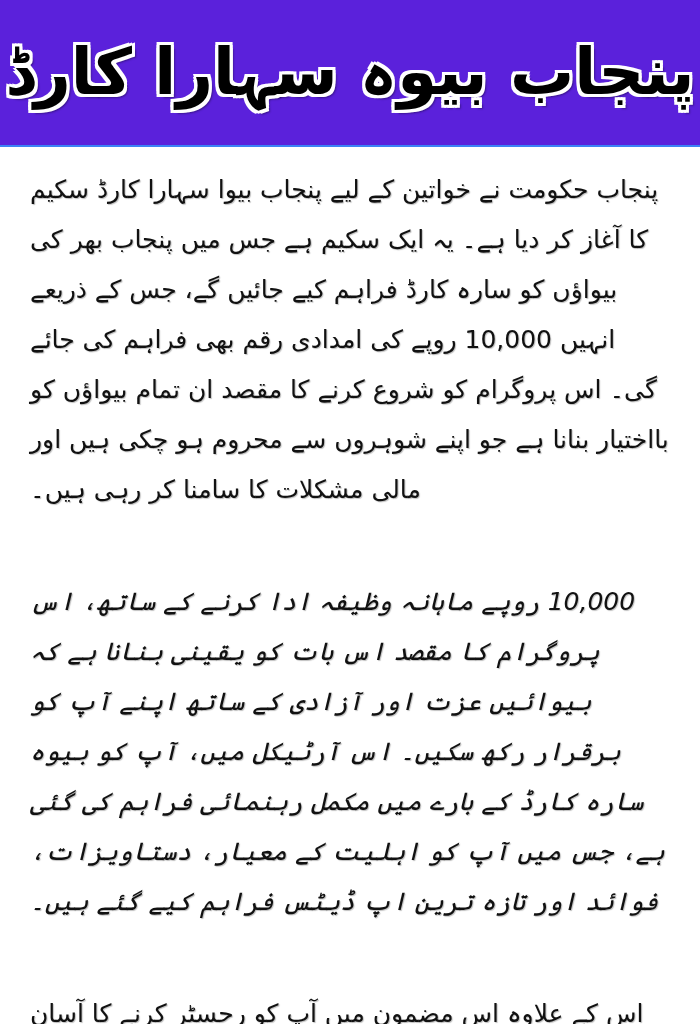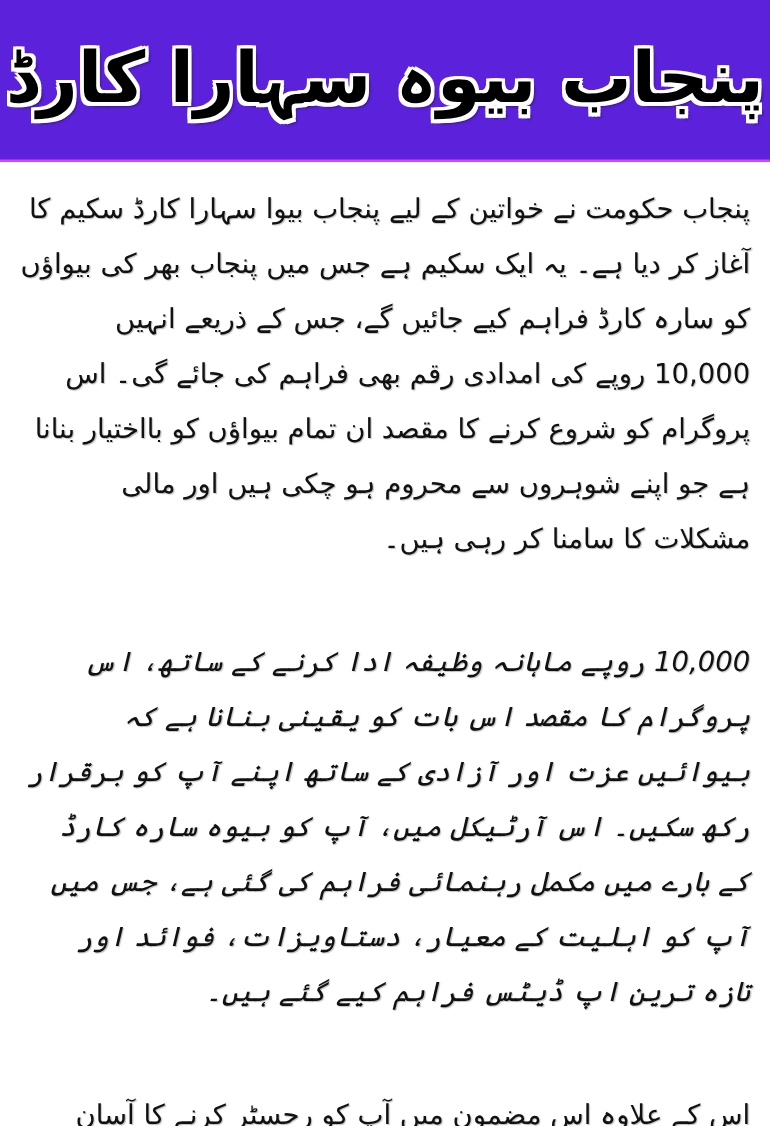--- a/index.html
+++ b/index.html
@@ -4,21 +4,21 @@
 <style>
   html, body { margin: 0; padding: 0; }
   body {
     width: 700px; height: 1024px; overflow: hidden;
     background: #ffffff;
     font-family: "DejaVu Sans", sans-serif;
   }
   .banner {
     width: 700px; height: 147px;
     background: #5b21db;
-    border-bottom: 2px solid #d946ef;
+    border-bottom: 2px solid #3b82f6;
     display: flex; align-items: center; justify-content: center;
     box-sizing: border-box;
   }
   .banner-title {
     direction: rtl;
     font-family: "DejaVu Sans", sans-serif;
     font-weight: bold;
     font-size: 64px;
     color: #000000;
     letter-spacing: 1px;
@@ -28,26 +28,26 @@
       0 -3px 0 #fff, 0 3px 0 #fff, -3px 0 0 #fff, 3px 0 0 #fff,
       4px 4px 2px rgba(0,0,0,0.35);
     line-height: 1.2;
   }
   .content {
     padding: 14px 18px 0 18px;
     direction: rtl;
   }
   .para {
     direction: rtl;
-    text-align: right;
+    text-align: left;
     font-family: "DejaVu Sans", sans-serif;
     font-size: 25px;
     line-height: 50px;
     color: #111111;
-    margin: 0;
+    margin: 12px;
     text-shadow: 1px 1px 1px rgba(0,0,0,0.25);
   }
   .para-1 { margin-top: 4px; }
   .para-2 { margin-top: 62px; font-style: italic; }
   .para-3 { margin-top: 62px; }
 </style>
 </head>
 <body>
 
 <div class="banner">

